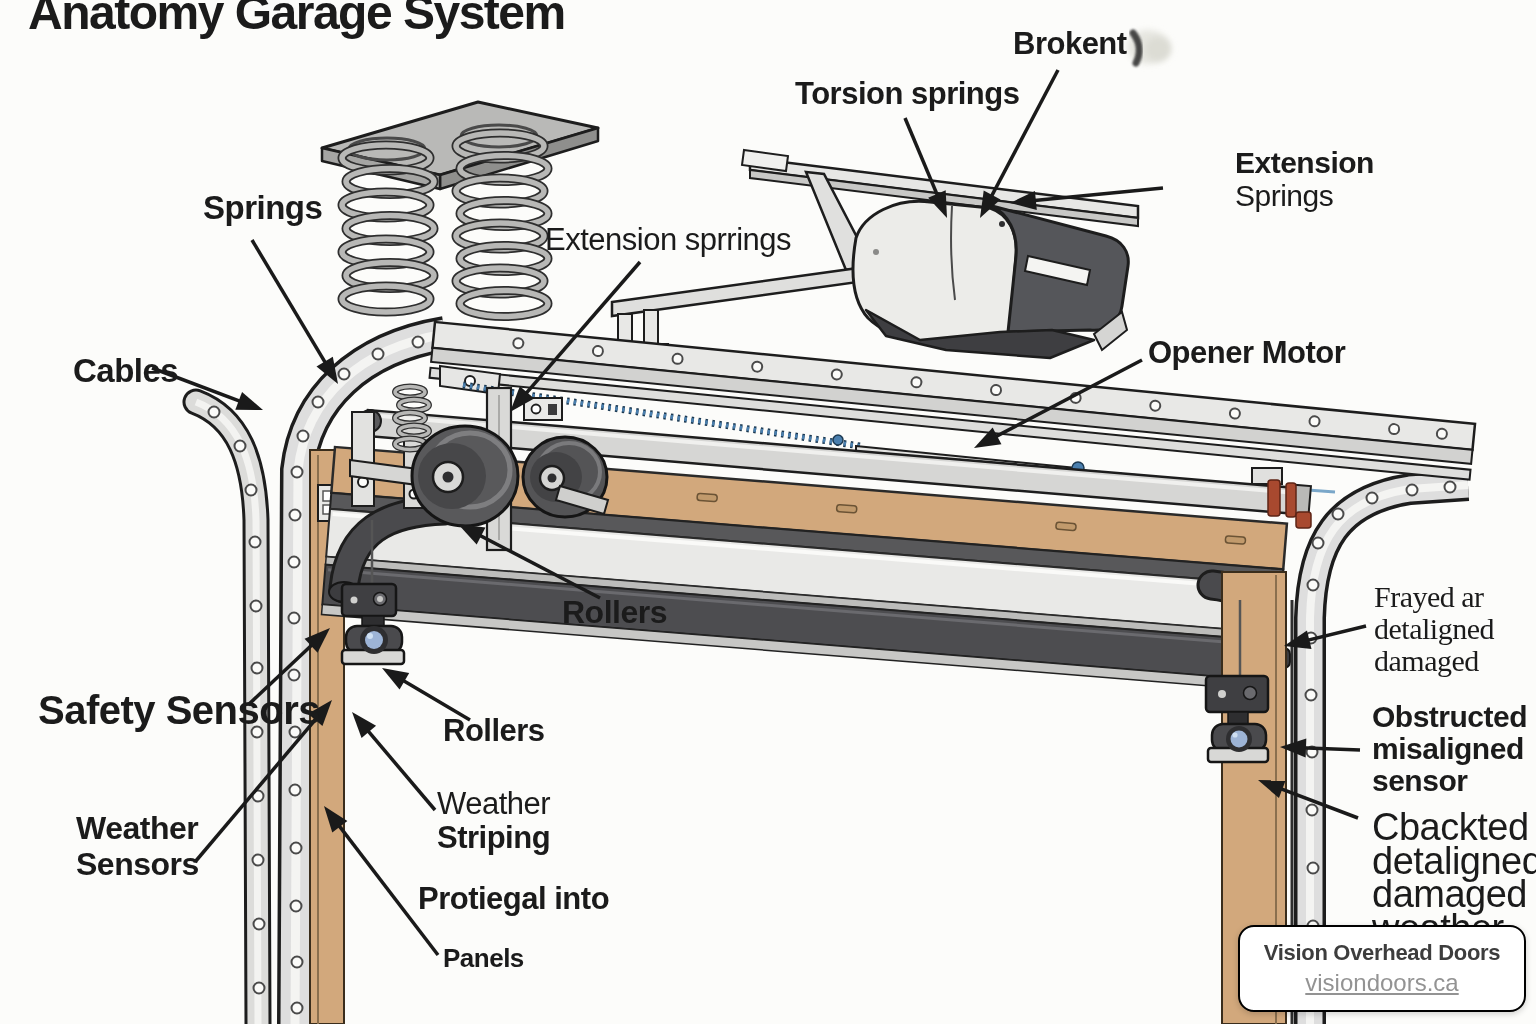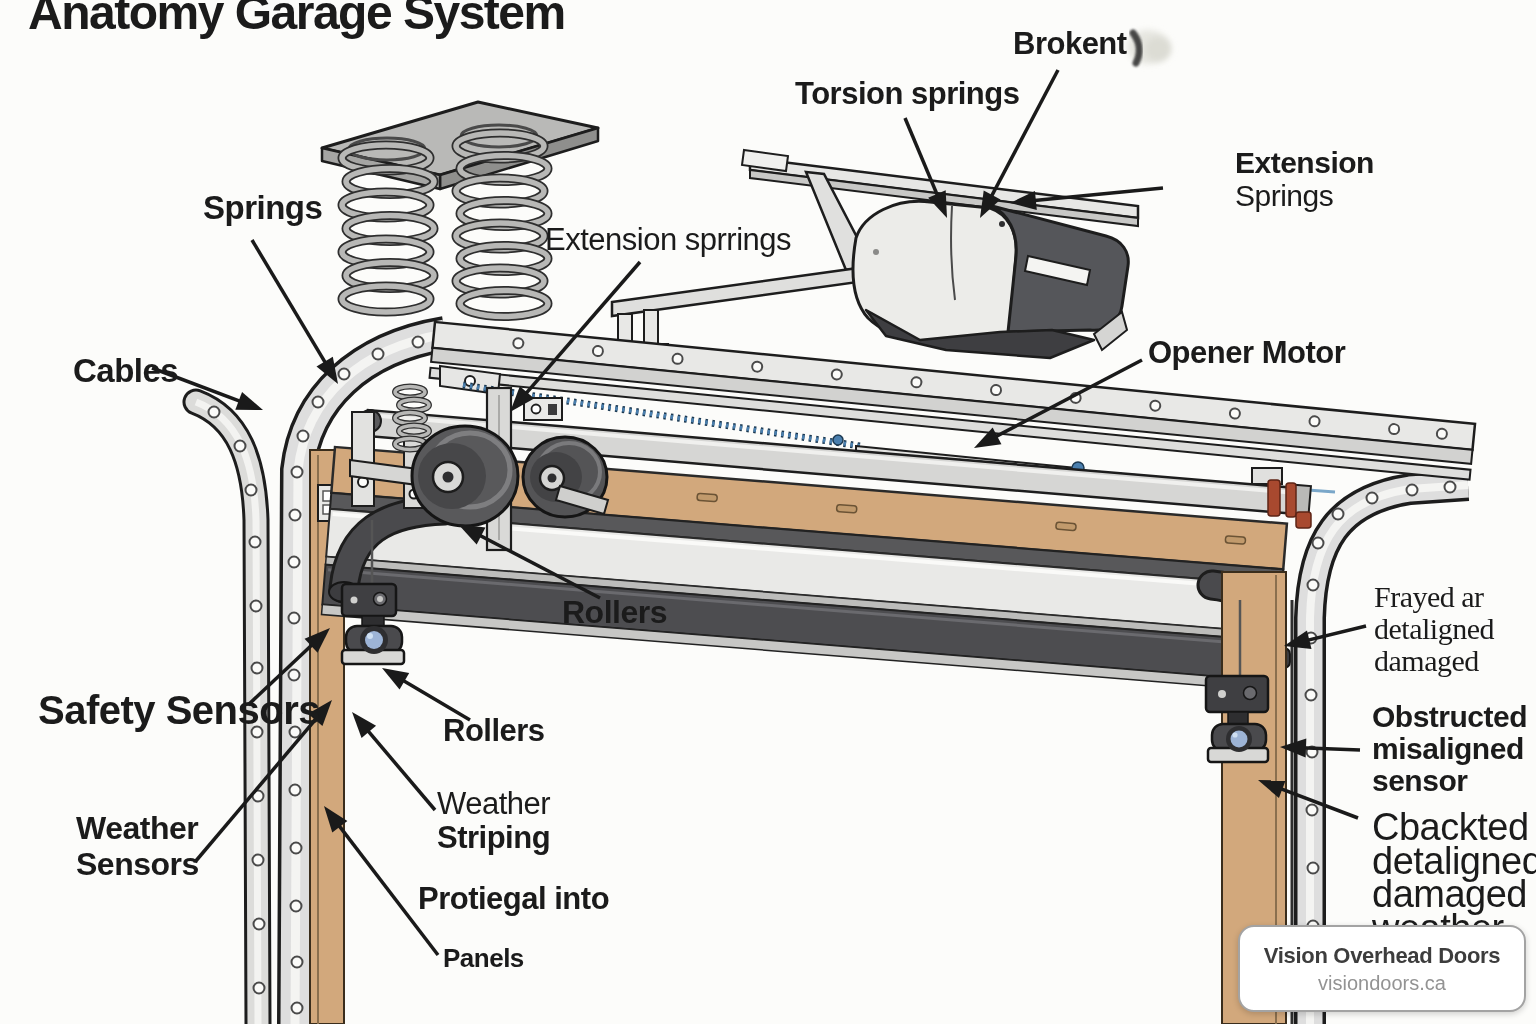--- a/index.html
+++ b/index.html
@@ -28,26 +28,26 @@
   #lbl-weather-striping{left:437px;top:787px;font-size:31px;line-height:34px;}
   #lbl-weather-striping .l1{font-weight:500;}
   #lbl-weather-striping .l2{font-weight:700;}
   #lbl-protiegal{left:418px;top:883px;font-size:31px;font-weight:600;}
   #lbl-panels{left:443px;top:945px;font-size:26px;font-weight:700;}
   #lbl-frayed{left:1374px;top:581px;font-size:30px;font-weight:500;line-height:32px;font-family:Liberation Serif, serif;}
   #lbl-obstructed{left:1372px;top:701px;font-size:30px;font-weight:700;line-height:32px;}
   #lbl-cbackted{left:1372px;top:811px;font-size:38px;font-weight:500;line-height:33.5px;}
   #watermark{
     position:absolute;left:1238px;top:925px;width:284px;height:83px;z-index:10;
-    background:#ffffff;border:2px solid #a3a3a3;border-radius:16px;
+    background:#ffffff;border:2px solid #000000;border-radius:16px;
     box-shadow:0 2px 6px rgba(0,0,0,0.18);
     display:flex;flex-direction:column;justify-content:center;align-items:center;
   }
   #watermark .wm-name{font-size:22px;font-weight:700;color:#3d3d3d;letter-spacing:-0.3px;}
-  #watermark .wm-url{font-size:20px;font-weight:400;color:#939393;margin-top:3px;}
+  #watermark .wm-url{font-size:24px;font-weight:400;color:#939393;margin-top:3px;text-decoration:underline;}
 </style>
 </head>
 <body>
 
 <svg id="diagram-svg" width="1536" height="1024" viewBox="0 0 1536 1024">
   <defs>
     <filter id="blur1" x="-50%" y="-50%" width="200%" height="200%">
         <feGaussianBlur stdDeviation="3"></feGaussianBlur>
       </filter>
     <filter id="blur2" x="-50%" y="-50%" width="200%" height="200%">

